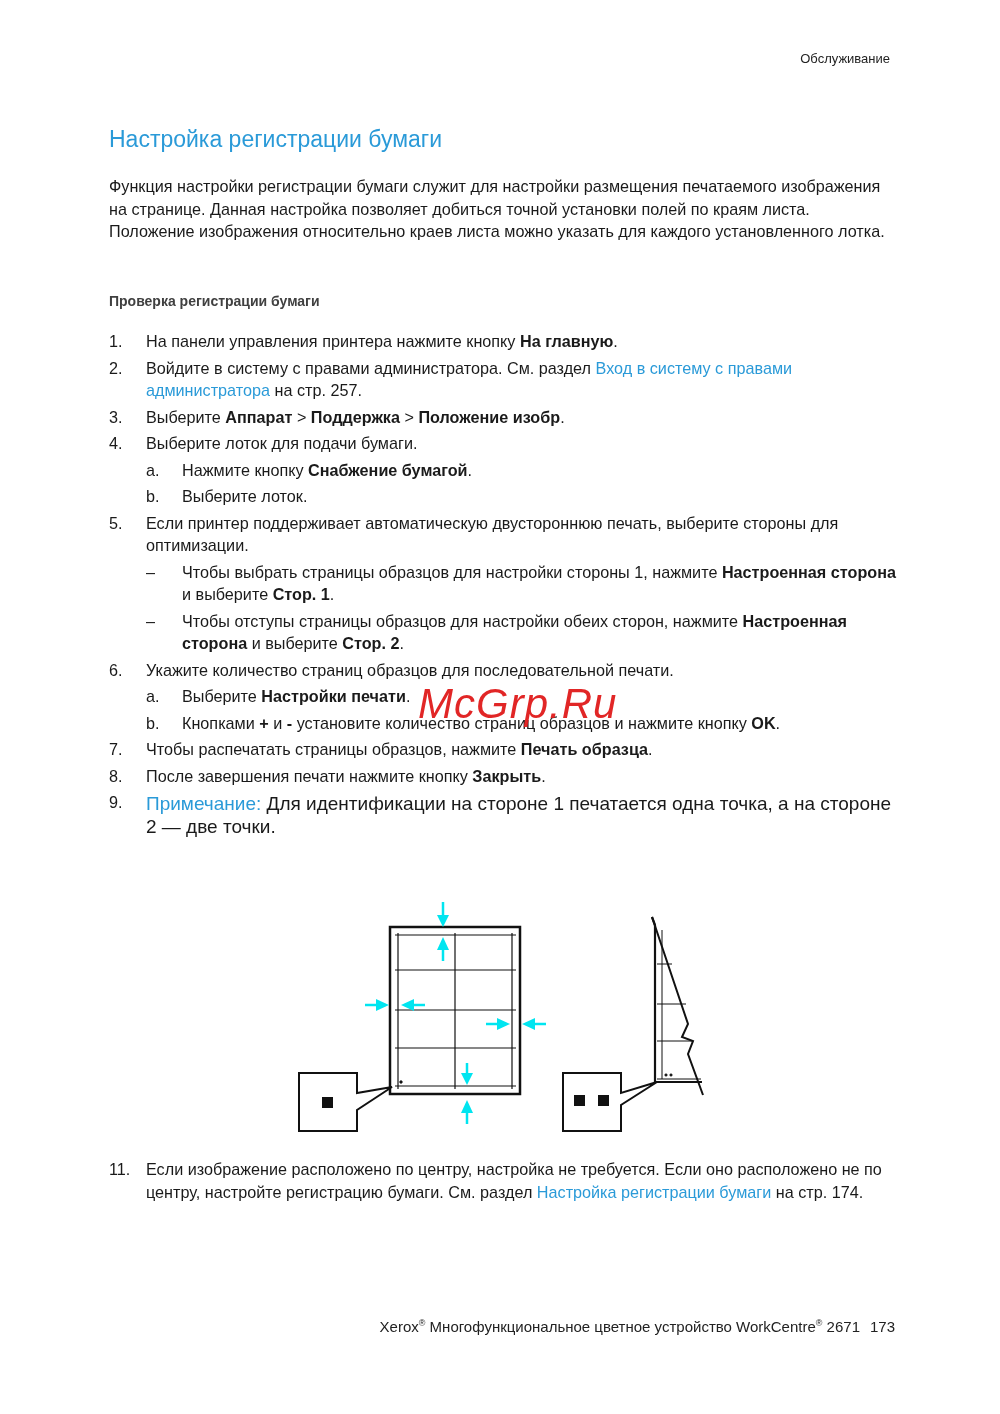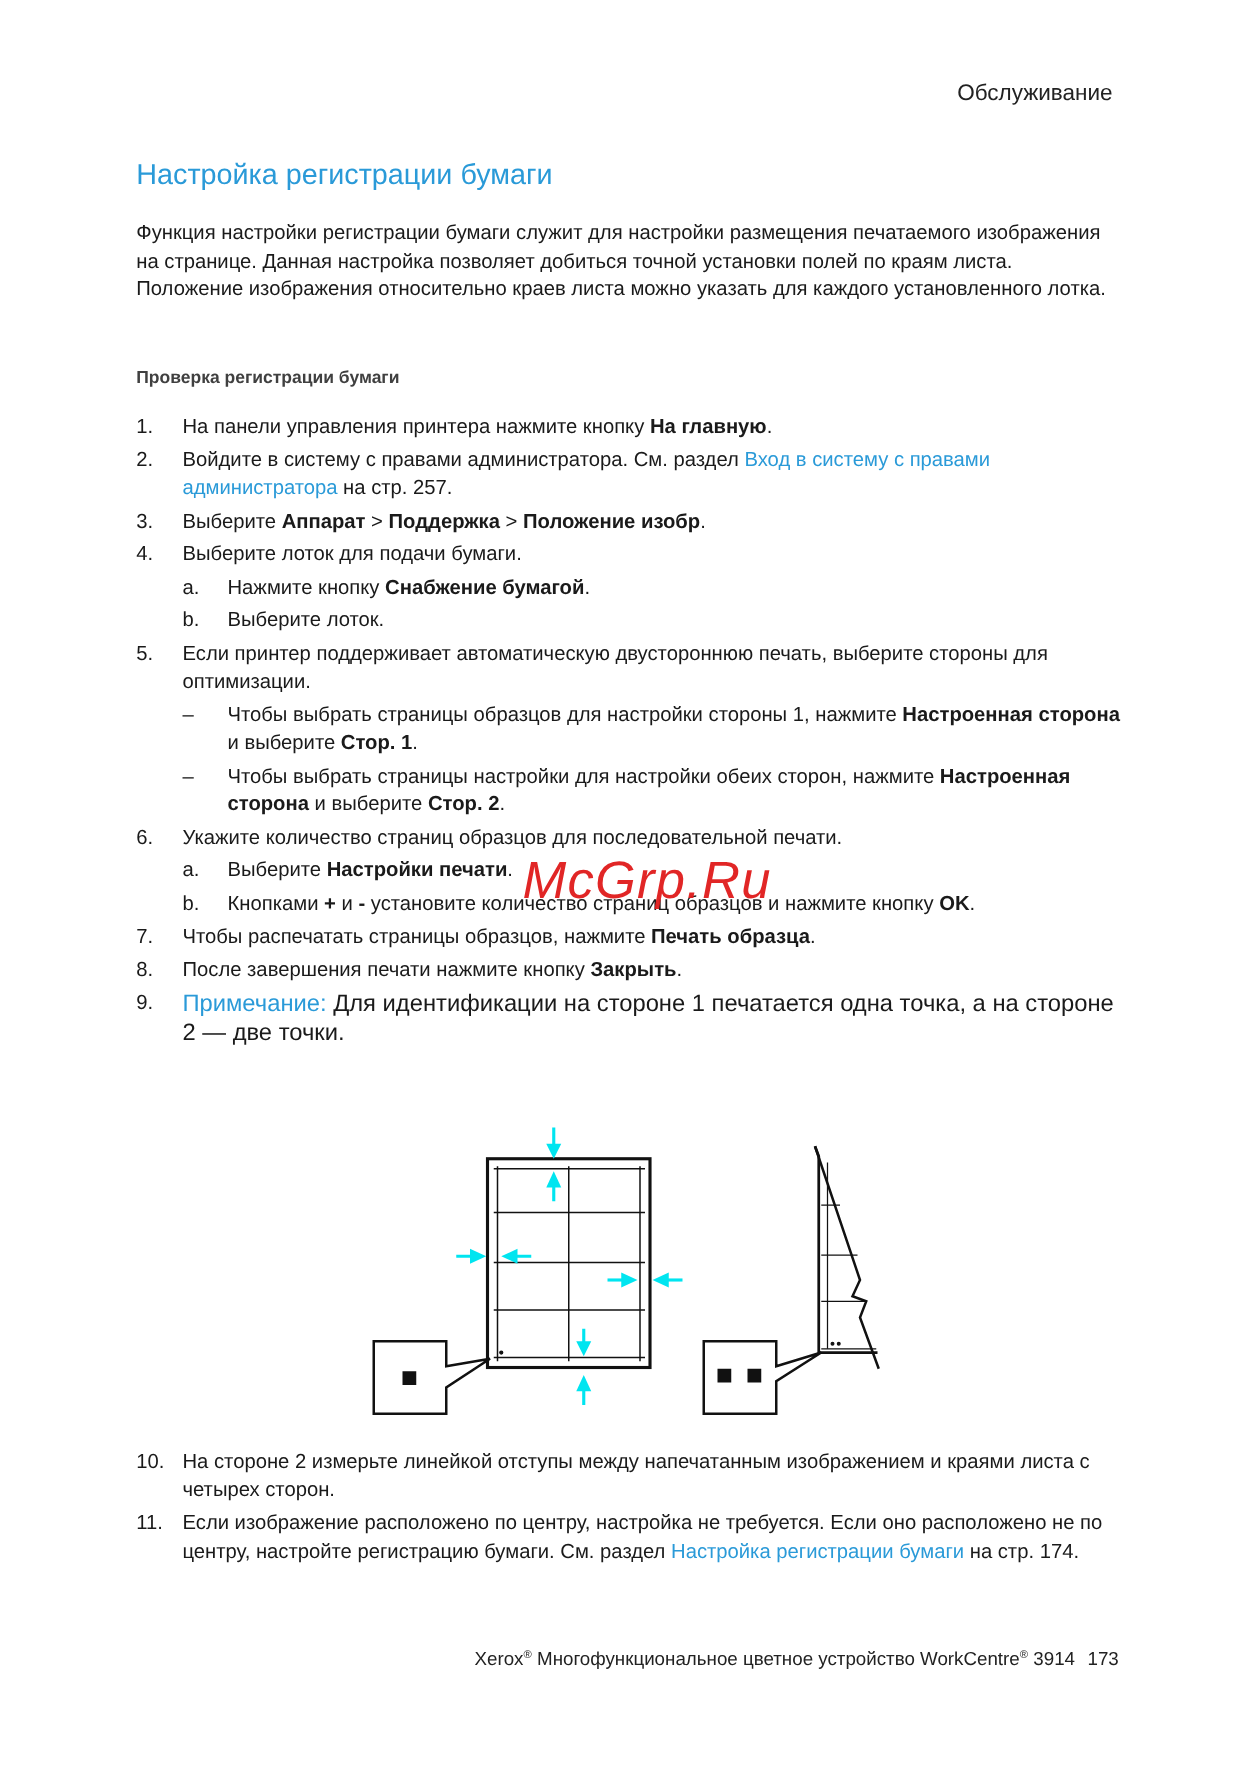--- a/index.html
+++ b/index.html
@@ -2,22 +2,22 @@
 <html><head>
 <meta charset="utf-8">
 <style>
   html, body { margin: 0; padding: 0; background: #ffffff; }
   body {
     width: 1000px; height: 1414px; position: relative; overflow: hidden;
     font-family: "Liberation Sans", "DejaVu Sans", sans-serif;
     color: #1a1a1a;
   }
   .running-head {
-    position: absolute; top: 64px; right: 110px;
-    font-size: 18px; color: #222;
+    position: absolute; top: 51px; right: 110px;
+    font-size: 13px; color: #222;
   }
   h1 {
     position: absolute; left: 109px; top: 126px; margin: 0;
     font-weight: normal; font-size: 23px; color: #2a9ad8;
   }
   .intro {
     position: absolute; left: 109px; top: 175px; width: 780px;
     font-size: 16.2px; line-height: 22.5px; margin: 0;
   }
   h2 {
@@ -75,21 +75,21 @@
   <div class="sub">
     <span class="num">b.</span><span>Выберите лоток.</span>
   </div>
   <div class="step">
     <span class="num">5.</span><span>Если принтер поддерживает автоматическую двустороннюю печать, выберите стороны для оптимизации.</span>
   </div>
   <div class="sub">
     <span class="num">–</span><span>Чтобы выбрать страницы образцов для настройки стороны 1, нажмите </span><b>Настроенная сторона</b><span> и выберите </span><b>Стор. 1</b><span>.</span>
   </div>
   <div class="sub">
-    <span class="num">–</span><span>Чтобы выбрать страницы настройки для настройки обеих сторон, нажмите </span><b>Настроенная сторона</b><span> и выберите </span><b>Стор. 2</b><span>.</span>
+    <span class="num">–</span><span>Чтобы отступы страницы образцов для настройки обеих сторон, нажмите </span><b>Настроенная сторона</b><span> и выберите </span><b>Стор. 2</b><span>.</span>
   </div>
   <div class="step">
     <span class="num">6.</span><span>Укажите количество страниц образцов для последовательной печати.</span>
   </div>
   <div class="sub">
     <span class="num">a.</span><span>Выберите </span><b>Настройки печати</b><span>.</span>
   </div>
   <div class="sub">
     <span class="num">b.</span><span>Кнопками </span><b>+</b><span> и </span><b>-</b><span> установите количество страниц образцов и нажмите кнопку </span><b>OK</b><span>.</span>
   </div>
@@ -153,26 +153,23 @@
   </g>
   <g stroke="#111" stroke-width="2" fill="#fff">
     <path d="M273 178 H331 V198 L367 187 L331 210 V236 H273 Z"></path>
     <rect x="284" y="200" width="11" height="11" fill="#111" stroke="none"></rect>
     <rect x="308" y="200" width="11" height="11" fill="#111" stroke="none"></rect>
   </g>
 </svg>
 
 <div class="steps2">
   <div class="step">
-    <span class="num">10.</span><span>На стороне 2 измерьте линейкой отступы между напечатанным изображением и краями листа с четырех сторон.</span>
-  </div>
-  <div class="step">
     <span class="num">11.</span><span>Если изображение расположено по центру, настройка не требуется. Если оно расположено не по центру, настройте регистрацию бумаги. См. раздел </span><span class="link">Настройка регистрации бумаги</span><span> на стр. 174.</span>
   </div>
 </div>
 
 <div class="watermark">McGrp.Ru</div>
 
 <div class="footer">
   <div>
-    <span>Xerox</span><sup>®</sup><span> Многофункциональное цветное устройство WorkCentre</span><sup>®</sup><span> 3914</span><span class="pg">173</span>
+    <span>Xerox</span><sup>®</sup><span> Многофункциональное цветное устройство WorkCentre</span><sup>®</sup><span> 2671</span><span class="pg">173</span>
   </div>
 </div>
 
 </body></html>

